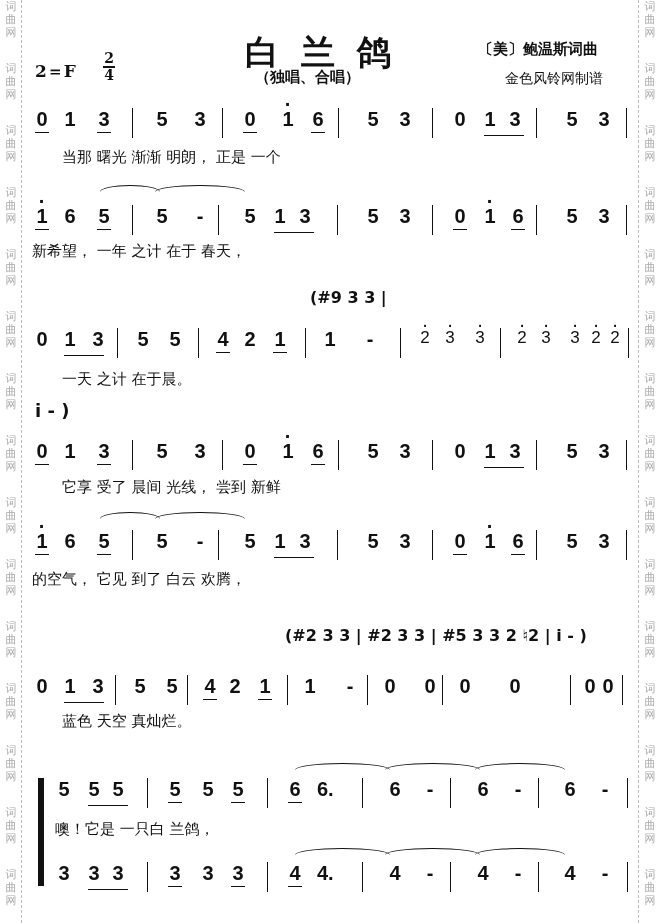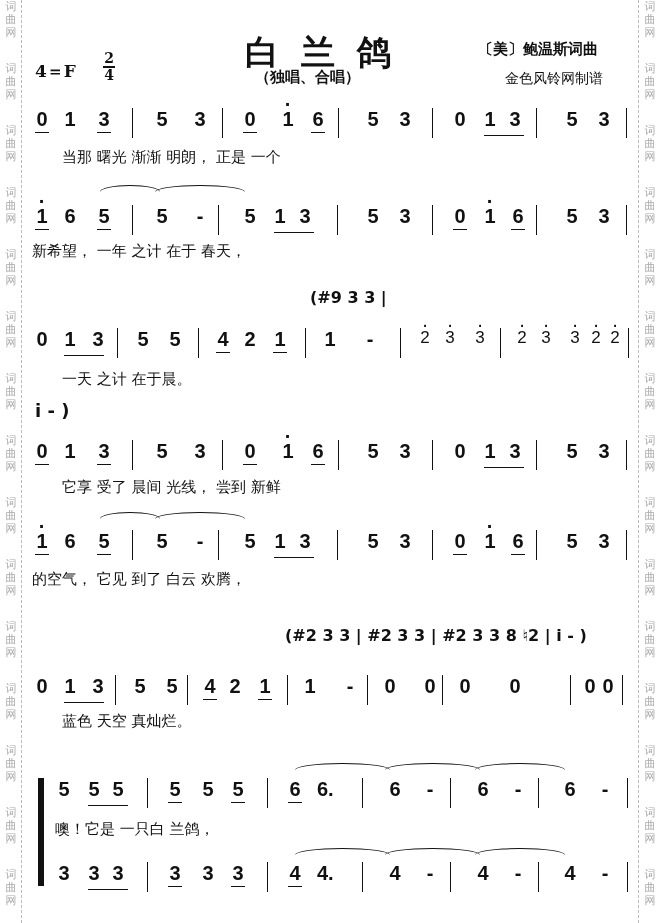--- a/index.html
+++ b/index.html
@@ -62,21 +62,21 @@
     <div class="wm" style="top: 682px;">词<br>曲<br>网</div>
     <div class="wm" style="top: 744px;">词<br>曲<br>网</div>
     <div class="wm" style="top: 806px;">词<br>曲<br>网</div>
     <div class="wm" style="top: 868px;">词<br>曲<br>网</div>
   </div>
 
 <div class="title">白兰鸽</div>
 <div class="subtitle">（独唱、合唱）</div>
 <div class="composer">〔美〕鲍温斯词曲</div>
 <div class="maker">金色风铃网制谱</div>
-<div class="key">4＝F</div>
+<div class="key">2＝F</div>
 <div class="timesig">
   <div>2</div>
   <div class="line"></div>
   <div>4</div>
 </div>
 
 <div class="row" style="top:108px;">
   <span class="note u" style="left:2px">0</span>
     <span class="note" style="left:30px">1</span>
     <span class="note u" style="left:64px">3</span>
@@ -208,21 +208,21 @@
   <span class="note u" style="left:420px">0</span>
     <span class="note hi" style="left:450px">1</span>
     <span class="note u" style="left:478px">6</span>
   <span class="bar" style="left:504px"></span>
   <span class="note" style="left:532px">5</span>
     <span class="note" style="left:564px">3</span>
   <span class="bar" style="left:594px"></span>
 </div>
 <div class="lyr" style="left:32px;top:570px;width:600px">的空气， 它见 到了 白云 欢腾，</div>
 
-<div class="lyr" style="left:285px;top:626px;font-size:16px;font-weight:bold">(#2 3 3 | #2 3 3 | #2 3 3 8 ♮2 | i - )</div>
+<div class="lyr" style="left:285px;top:626px;font-size:16px;font-weight:bold">(#2 3 3 | #2 3 3 | #5 3 3 2 ♮2 | i - )</div>
 <div class="row" style="top:675px;">
   <span class="note" style="left:2px">0</span>
     <span class="note" style="left:30px">1</span>
     <span class="note" style="left:58px">3</span>
   <span class="beam" style="left:32px;width:40px;top:27px"></span>
   <span class="bar" style="left:83px"></span>
   <span class="note" style="left:100px">5</span>
     <span class="note" style="left:132px">5</span>
   <span class="bar" style="left:155px"></span>
   <span class="note u" style="left:170px">4</span>

